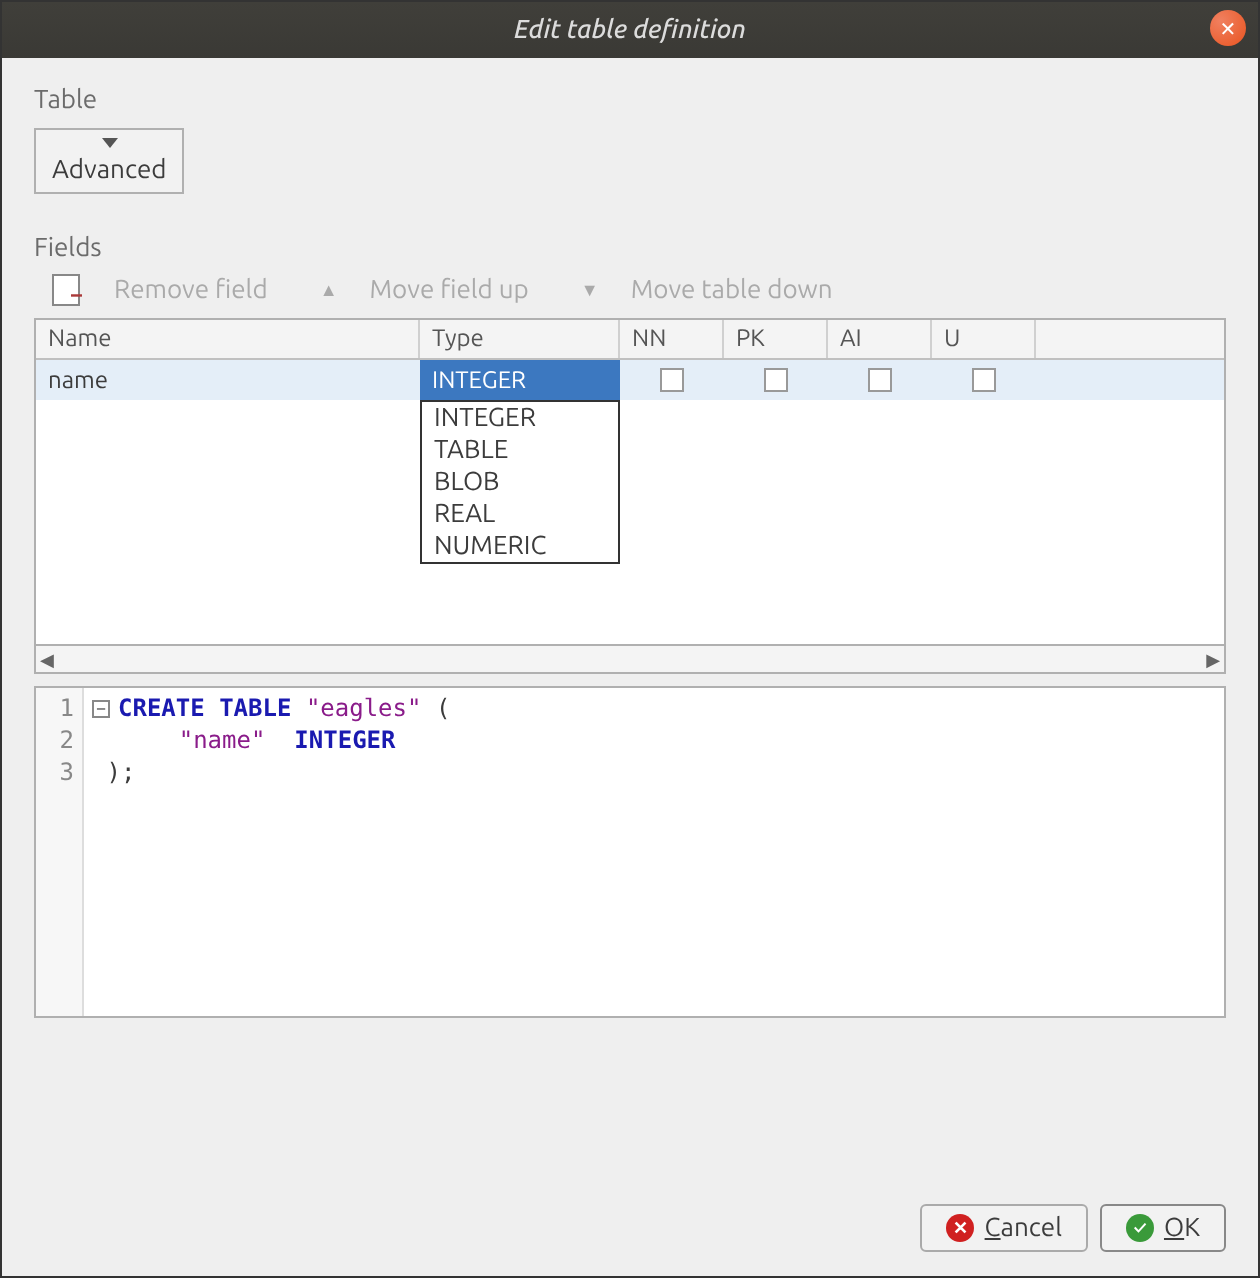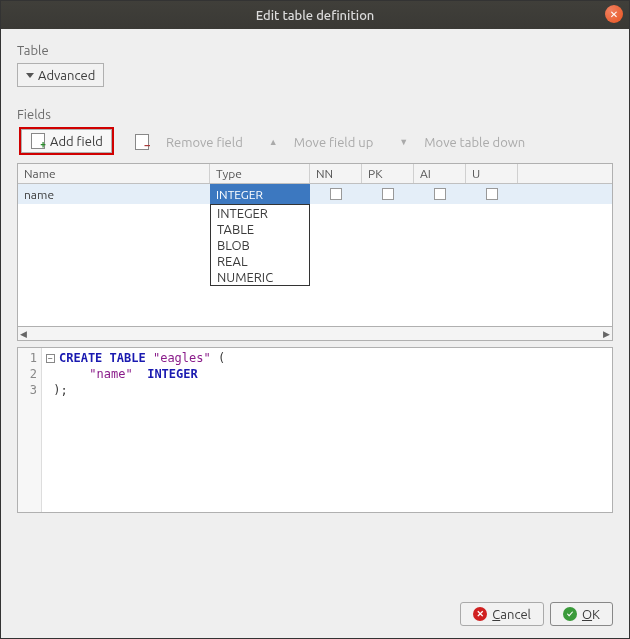--- a/index.html
+++ b/index.html
@@ -21,21 +21,21 @@
     }
     .titlebar {
       background: linear-gradient(#403f3a, #3a3935);
       color: #dcdcdc;
       height: 28px;
       display: flex;
       align-items: center;
       justify-content: center;
       position: relative;
     }
-    .titlebar-title { font-weight: 500; font-size: 13px; }
+    .titlebar-title { font-weight: 500; font-size: 13px; font-style: italic; }
     .close-btn {
       position: absolute;
       right: 6px;
       top: 4px;
       width: 18px;
       height: 18px;
       border-radius: 50%;
       background: radial-gradient(circle at 30% 30%, #f08060, #e95420);
       display: flex;
       align-items: center;
@@ -57,20 +57,21 @@
     }
     .adv-row { margin-top: 6px; }
     .adv-btn {
       border: 1px solid #b0b0b0;
       background: #f2f2f2;
       padding: 4px 8px;
       display: inline-flex;
       align-items: center;
       gap: 4px;
       cursor: pointer;
+      flex-direction: column;
     }
     .adv-btn .triangle {
       width: 0; height: 0;
       border-left: 4px solid transparent;
       border-right: 4px solid transparent;
       border-top: 5px solid #555;
     }
     .fields-area { padding: 0 16px; }
     .fields-label { color: #6b6b6b; margin: 10px 0 0; }
     .toolbar-wrapper {
@@ -246,28 +247,20 @@
         <span class="triangle"></span>
         <span>Advanced</span>
       </div>
     </div>
   </div>
 
   <div class="fields-area">
     <div class="fields-label">Fields</div>
 
     <div class="toolbar">
-      <span class="toolbar-wrapper">
-        <span class="tbutton add">
-          <span class="icon">
-              <span class="doc-icon add"></span>
-            </span>
-          <span>Add field</span>
-        </span>
-      </span>
       <span class="tbutton disabled">
         <span class="icon">
             <span class="doc-icon rem"></span>
           </span>
         <span>Remove field</span>
       </span>
       <span class="tbutton disabled">
         <span class="small-arrow-up">▲</span>
         <span>Move field up</span>
       </span>

